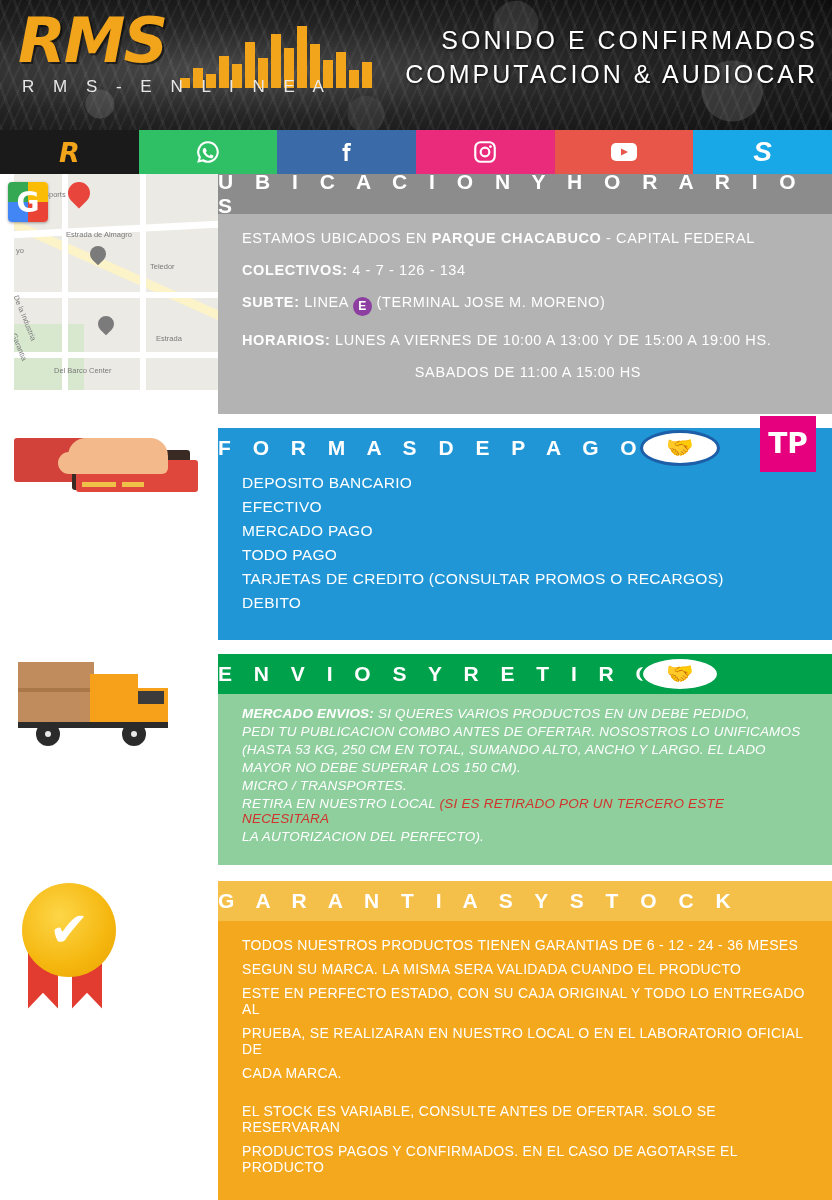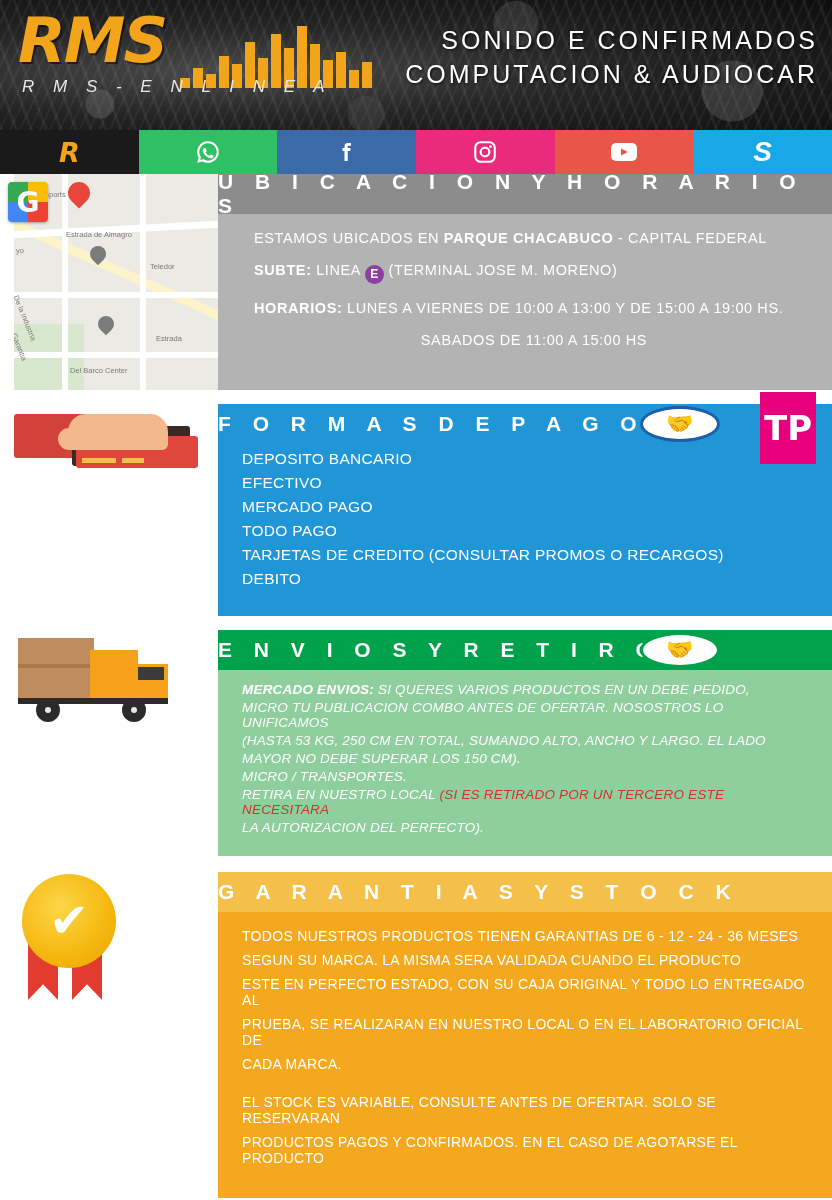--- a/index.html
+++ b/index.html
@@ -49,21 +49,20 @@
     color: #f2a41b;
     line-height: 0.95;
     text-shadow: 2px 2px 0 rgba(0,0,0,.5);
   }
   .logo-sub {
     font-size: 17px;
     letter-spacing: 7px;
     color: #e8e8e8;
     margin-top: 6px;
     padding-left: 4px;
-    font-style: italic;
   }
   .eq {
     position: absolute; left: 180px; top: 26px; z-index: 2;
     display: flex; align-items: flex-end; gap: 3px; height: 62px;
   }
   .eq i { display:block; width: 10px; background: #f2a41b; }
   .header-right {
     position: absolute; right: 14px; top: 24px; z-index: 3;
     text-align: right;
   }
@@ -111,21 +110,21 @@
   .body-box {
     margin-left: 218px;
     padding: 14px 18px 18px 24px;
   }
   .body-box p { margin: 0 0 11px 0; font-size: 15px; letter-spacing: .6px; }
   .body-box p:last-child { margin-bottom: 0; }
 
   
   .sec-ubic .band { background: #8c8c8c; }
   .sec-ubic .body-box { background: #b3b3b3; padding-top: 16px; min-height: 176px; }
-  .sec-ubic .body-box p { color: #ffffff; margin-bottom: 16px; font-size: 14.5px; margin-left: 12px; }
+  .sec-ubic .body-box p { color: #ffffff; margin-bottom: 16px; font-size: 14.5px; }
   .sec-ubic b { font-weight: bold; }
   .map {
     position: absolute; left: 14px; top: 0;
     width: 204px; height: 216px;
     background: #eceae4;
     overflow: hidden;
   }
   .map .road { position: absolute; background: #ffffff; }
   .map .road.h1 { left:0; top:52px; width:100%; height:7px; transform: rotate(-3deg); }
   .map .road.h2 { left:0; top:118px; width:100%; height:6px; }
@@ -176,24 +175,24 @@
   .wallet .hand{position:absolute;left:54px;top:0px;width:100px;height:36px;background:#f3b98b;border-radius:18px 18px 6px 6px;}
   .wallet .thumb{position:absolute;left:44px;top:14px;width:40px;height:22px;background:#f3b98b;border-radius:12px;}
   .handshake {
     position:absolute; right:112px; top:2px; width:80px; height:36px;
     border-radius:50%; background:#ffffff;
     display:flex; align-items:center; justify-content:center;
     border:3px solid #1c5fa8;
   }
   .handshake .hs { font-size:22px; color:#2196d6; }
   .tp-logo {
-    position:absolute; right:16px; top:-12px; width:56px; height:72px;
+    position:absolute; right:16px; top:-12px; width:56px; height:56px;
     background:#e6007e; color:#fff;
     display:flex; align-items:center; justify-content:center;
-    font-size:34px; font-weight:bold; font-family:"DejaVu Sans", sans-serif;
+    font-size:28px; font-weight:bold; font-family:"DejaVu Sans", sans-serif;
   }
 
   
   .sec-envios { margin-top: 14px; }
   .sec-envios .band { background: #00a14b; position: relative; }
   .sec-envios .body-box { background: #8fcf9e; padding-top: 12px; padding-bottom: 18px; }
   .sec-envios .body-box p { color:#ffffff; font-style: italic; font-size: 13.5px; margin-bottom: 3px; letter-spacing: .2px; }
   .sec-envios .red { color: #d0342c; }
   .truck { position:absolute; left:14px; top:4px; width:190px; height:86px; }
   .truck .box{position:absolute;left:4px;top:4px;width:76px;height:60px;background:#c08c5d;}
@@ -309,38 +308,41 @@
     <div class="pin" style="left:76px;top:72px"></div>
     <div class="pin" style="left:84px;top:142px"></div>
     <div class="pin red" style="left:54px;top:8px"></div>
     <div class="lbl" style="left:30px;top:16px">Sports</div>
     <div class="lbl" style="left:52px;top:56px">Estrada de Almagro</div>
     <div class="lbl" style="left:136px;top:88px">Teledor</div>
     <div class="lbl" style="left:2px;top:72px">yo</div>
     <div class="lbl" style="left:142px;top:160px">Estrada</div>
     <div class="lbl" style="left:6px;top:120px;transform:rotate(68deg);transform-origin:left top">De la Industria</div>
     <div class="lbl" style="left:4px;top:158px;transform:rotate(68deg);transform-origin:left top">Garantia</div>
-    <div class="lbl" style="left:56px;top:192px">Del Barco Center</div>
+    <div class="lbl" style="left:40px;top:192px">Del Barco Center</div>
   </div>
 
   <div class="gicon">
     <span class="q1"></span>
       <span class="q2"></span>
       <span class="q3"></span>
       <span class="q4"></span>
     <span class="gl">G</span>
   </div>
 
   <div class="band">
     <h2>U B I C A C I O N   Y   H O R A R I O S</h2>
   </div>
 
   <div class="body-box">
     <p>
       <span>ESTAMOS UBICADOS EN </span><b>PARQUE CHACABUCO</b><span> - CAPITAL  FEDERAL</span>
+    </p>
+    <p>
+      <b>COLECTIVOS:</b><span> 4 - 7 - 126 - 134</span>
     </p>
     <p>
       <b>SUBTE:</b><span> LINEA </span><span class="subte-e">E</span><span> (TERMINAL JOSE M. MORENO)</span>
     </p>
     <p>
       <b>HORARIOS:</b><span> LUNES A VIERNES DE 10:00 A 13:00 Y DE 15:00 A 19:00 HS.</span>
     </p>
     <p style="text-align:center">SABADOS DE 11:00 A 15:00 HS</p>
   </div>
 </div>
@@ -391,21 +393,21 @@
     <h2>E N V I O S   Y   R E T I R O</h2>
     <div class="hs-green">
         <span class="hs">🤝</span>
       </div>
   </div>
 
   <div class="body-box">
     <p>
       <b>MERCADO ENVIOS:</b><span> SI QUERES VARIOS PRODUCTOS EN UN DEBE PEDIDO,</span>
     </p>
-    <p>MICRO TU PUBLICACION COMBO ANTES DE OFERTAR. NOSOSTROS LO UNIFICAMOS</p>
+    <p>PEDI TU PUBLICACION COMBO ANTES DE OFERTAR. NOSOSTROS LO UNIFICAMOS</p>
     <p class="red">(HASTA 53 KG, 250 CM EN TOTAL, SUMANDO ALTO, ANCHO Y LARGO. EL LADO</p>
     <p class="red">MAYOR NO DEBE SUPERAR LOS 150 CM).</p>
     <p>MICRO / TRANSPORTES.</p>
     <p>
       <span>RETIRA EN NUESTRO LOCAL </span><span class="red">(SI ES RETIRADO POR UN TERCERO ESTE NECESITARA</span>
     </p>
     <p class="red">LA AUTORIZACION DEL PERFECTO).</p>
   </div>
 </div>
 

